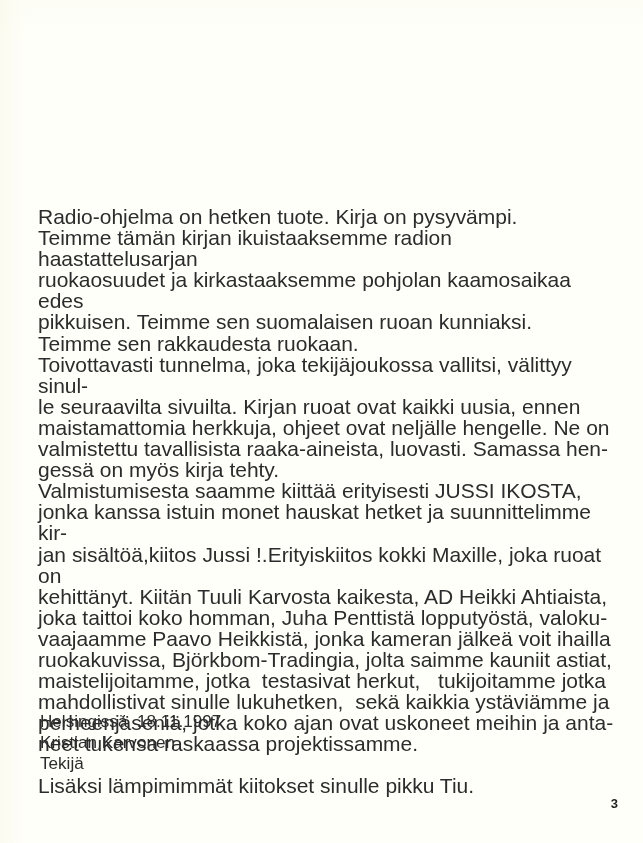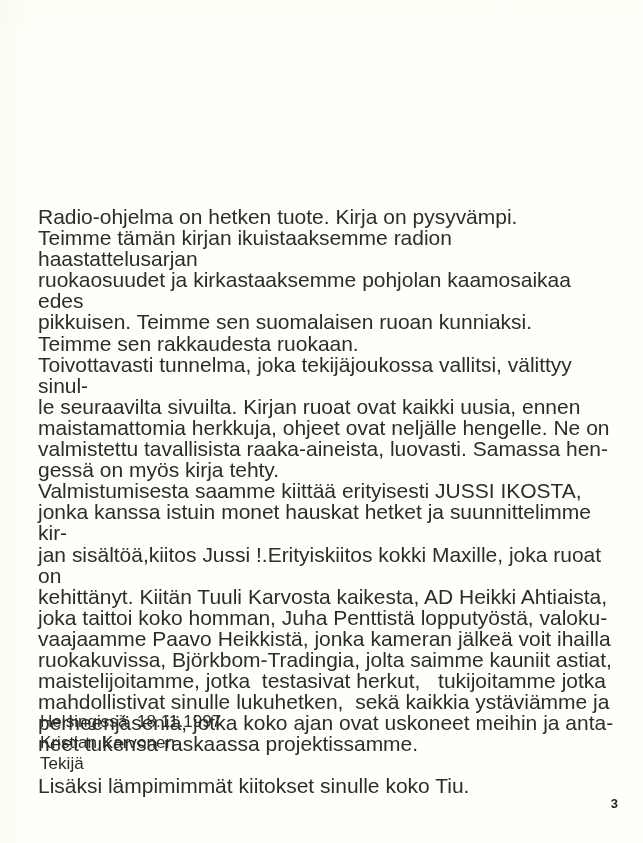--- a/index.html
+++ b/index.html
@@ -86,20 +86,20 @@
 jonka kanssa istuin monet hauskat hetket ja suunnittelimme kir-
 jan sisältöä,kiitos Jussi !.Erityiskiitos kokki Maxille, joka ruoat on
 kehittänyt. Kiitän Tuuli Karvosta kaikesta, AD Heikki Ahtiaista,
 joka taittoi koko homman, Juha Penttistä lopputyöstä, valoku-
 vaajaamme Paavo Heikkistä, jonka kameran jälkeä voit ihailla
 ruokakuvissa, Björkbom-Tradingia, jolta saimme kauniit astiat,
 maistelijoitamme, jotka  testasivat herkut,   tukijoitamme jotka
 mahdollistivat sinulle lukuhetken,  sekä kaikkia ystäviämme ja
 perheenjäseniä, jotka koko ajan ovat uskoneet meihin ja anta-
 neet tukensa raskaassa projektissamme.</p>
-  <p class="para para-gap-large">Lisäksi lämpimimmät kiitokset sinulle koko Tiu.</p>
+  <p class="para para-gap-large">Lisäksi lämpimimmät kiitokset sinulle pikku Tiu.</p>
 </div>
 
 <div class="signature-block">Helsingissä  18.11.1997
 Kristian Karvonen
 Tekijä</div>
 
 <div class="page-number">3</div>
 
 </body></html>

